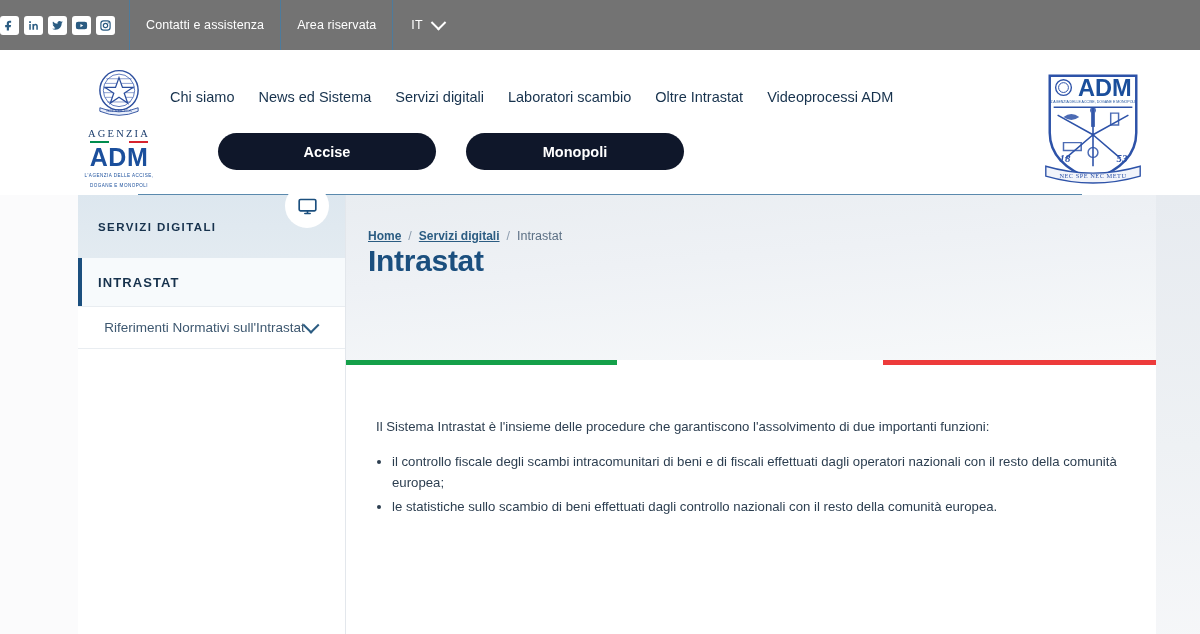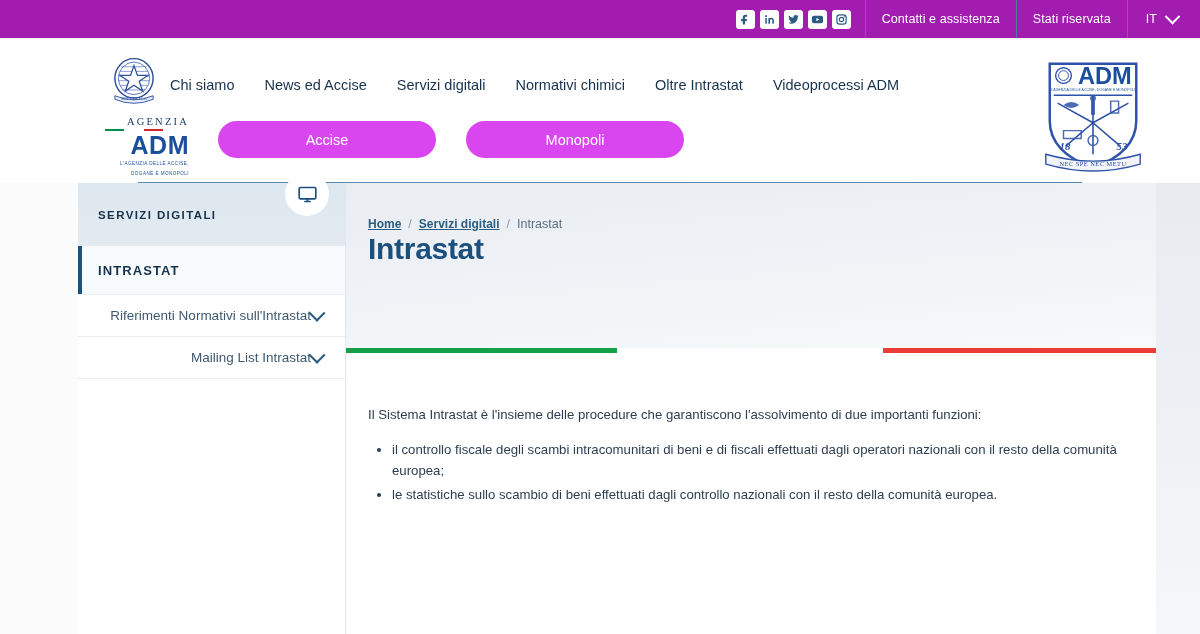--- a/index.html
+++ b/index.html
@@ -4,62 +4,62 @@
 <style>
   html,body{margin:0;padding:0;}
   body{
     width:1200px;height:634px;overflow:hidden;background:#ffffff;
     font-family:"Liberation Sans",sans-serif;color:#17324d;
     -webkit-font-smoothing:antialiased;
   }
 
   
   .topbar{
-    height:38px;background:#a21caf;display:flex;justify-content:flex-end;align-items:stretch;
+    height:50px;background:#737373;display:flex;align-items:stretch;
   }
   .social{display:flex;align-items:center;gap:5px;padding:0 14px 0 0;}
   .soc{
     width:19px;height:19px;border-radius:3px;background:#ffffff;color:#2b5c82;
     display:flex;align-items:center;justify-content:center;cursor:pointer;
   }
   .soc svg{display:block;}
   .tlink{
     display:flex;align-items:center;padding:0 16px;color:#ffffff;font-size:12.5px;
     border-left:1px solid #4d7b9c;cursor:pointer;white-space:nowrap;letter-spacing:.1px;
   }
   .tlink.lang{gap:10px;padding:0 22px 0 18px;}
   .chev{display:inline-block;width:9px;height:9px;border-right:2px solid #fff;border-bottom:2px solid #fff;transform:rotate(45deg) translate(-2px,-2px);}
 
   
   .header{height:145px;background:#ffffff;position:relative;}
   .header-inner{width:1080px;margin:0 auto;height:100%;position:relative;}
   .hrule{position:absolute;left:78px;right:58px;bottom:0;height:1.5px;background:#5a89ad;}
 
-  .logo-left{position:absolute;left:19px;top:16px;width:110px;text-align:right;}
+  .logo-left{position:absolute;left:4px;top:16px;width:110px;text-align:center;}
   .emblem{width:58px;height:58px;margin:0 auto;}
   .agenzia{
     font-family:"Liberation Serif",serif;font-size:10.5px;letter-spacing:2.2px;color:#1b3d6d;
     margin-top:4px;padding-bottom:1px;
   }
   .tricolor-mini{height:2px;width:58px;margin:1px auto 2px;display:flex;}
   .tricolor-mini i{flex:1;}
   .tricolor-mini i:nth-child(1){background:#008d4f;}
   .tricolor-mini i:nth-child(2){background:#ffffff;}
   .tricolor-mini i:nth-child(3){background:#d7232e;}
   .adm{font-size:25px;font-weight:bold;color:#1b4f9c;letter-spacing:.5px;line-height:1;}
   .adm-sub{font-size:4.6px;color:#1b4f9c;letter-spacing:.45px;line-height:1.5;margin-top:3px;}
 
-  .topnav{position:absolute;left:110px;top:39px;display:flex;gap:30px;}
+  .topnav{position:absolute;left:110px;top:39px;display:flex;gap:24px;}
   .topnav a{
     color:#17324d;font-size:14.5px;text-decoration:none;cursor:pointer;white-space:nowrap;
   }
   .pillnav{position:absolute;left:158px;top:83px;display:flex;gap:30px;}
   .pill{
-    background:#d946ef;color:#ffffff;border-radius:22px;height:37px;
-    display:flex;align-items:center;justify-content:center;font-size:14.5px;font-weight:normal;
+    background:#0f172a;color:#ffffff;border-radius:22px;height:37px;
+    display:flex;align-items:center;justify-content:center;font-size:14.5px;font-weight:bold;
     cursor:pointer;border:none;font-family:inherit;
   }
   .pill.w1{width:218px;} .pill.w2{width:218px;} .pill.w3{width:218px;text-align:center;}
 
   .crest{position:absolute;right:-12px;top:6px;width:118px;height:130px;}
 
   
   .page{display:flex;height:456px;background:#ffffff;}
   .gutter-l{width:78px;background:#fbfbfc;}
   .gutter-r{flex:1;background:#eef1f4;
@@ -79,21 +79,21 @@
     background:#ffffff;display:flex;align-items:center;justify-content:center;cursor:pointer;
   }
   .side-active{
     height:48px;display:flex;align-items:center;background:#f7fafc;
     border-left:4px solid #1b4f7e;box-sizing:border-box;
   }
   .side-active span{
     font-size:13px;font-weight:bold;letter-spacing:1.1px;color:#17324d;padding-left:16px;
   }
   .side-item{
-    height:41px;display:flex;align-items:center;justify-content:flex-end;
+    height:41px;display:flex;align-items:center;justify-content:center;
     border-top:1px solid #e9edf1;padding:0 22px 0 20px;cursor:pointer;
   }
   .side-item .t{font-size:13.5px;color:#3e5870;}
   .cdown{width:10px;height:10px;border-right:2px solid #2b5c82;border-bottom:2px solid #2b5c82;
     transform:rotate(45deg) translate(-2px,-2px);}
   .side-last{border-top:1px solid #e9edf1;height:1px;}
 
   
   .main{width:810px;background:#ffffff;position:relative;}
   .hero{
@@ -105,21 +105,21 @@
   .crumb .sep{color:#8d9daf;}
   .crumb .cur{color:#5b6f84;}
   .ptitle{position:absolute;left:22px;top:49px;font-size:30px;font-weight:bold;color:#1b4f7e;letter-spacing:-.3px;}
 
   .tricolor-bar{height:5px;display:flex;background:#ffffff;}
   .tricolor-bar .g{width:33.5%;background:#14a049;}
   .tricolor-bar .w{flex:1;background:#ffffff;}
   .tricolor-bar .r{width:33.7%;background:#ed3b3b;}
 
   .content{padding:52px 22px 0 22px;font-size:13.2px;line-height:1.55;color:#2c3e50;}
-  .content p{margin:0 0 15px 0;}
+  .content p{margin:0 0 15px 8px;}
   .content ul{margin:0 0 15px 0;padding-left:24px;}
   .content li{margin:0 0 4px 0;}
 </style>
 </head>
 <body>
 
 <div class="topbar">
   <div class="social">
     <div class="soc">
       <svg width="13" height="13" viewBox="0 0 24 24" fill="#2b5c82">
@@ -143,21 +143,21 @@
     </div>
     <div class="soc">
       <svg width="13" height="13" viewBox="0 0 24 24" fill="none" stroke="#2b5c82" stroke-width="2.2">
           <rect x="3.5" y="3.5" width="17" height="17" rx="5"></rect>
           <circle cx="12" cy="12" r="4"></circle>
           <circle cx="17" cy="7" r="1.2" fill="#2b5c82" stroke="none"></circle>
         </svg>
     </div>
   </div>
   <div class="tlink">Contatti e assistenza</div>
-  <div class="tlink">Stati riservata</div>
+  <div class="tlink">Area riservata</div>
   <div class="tlink lang">
     <span>IT</span>
     <span class="chev"></span>
   </div>
 </div>
 
 <div class="header">
   <div class="header-inner">
 
     <div class="logo-left">
@@ -179,23 +179,23 @@
           <i></i>
           <i></i>
         </div>
       <div class="adm">ADM</div>
       <div class="adm-sub">L'AGENZIA DELLE ACCISE,</div>
       <div class="adm-sub">DOGANE E MONOPOLI</div>
     </div>
 
     <div class="topnav">
       <a>Chi siamo</a>
-      <a>News ed Accise</a>
+      <a>News ed Sistema</a>
       <a>Servizi digitali</a>
-      <a>Normativi chimici</a>
+      <a>Laboratori scambio</a>
       <a>Oltre Intrastat</a>
       <a>Videoprocessi ADM</a>
     </div>
 
     <div class="pillnav">
       <button class="pill w1">Accise</button>
       <button class="pill w3">Monopoli</button>
     </div>
 
     <div class="crest">
@@ -245,24 +245,20 @@
     </div>
 
     <div class="side-active">
       <span>INTRASTAT</span>
     </div>
 
     <div class="side-item">
       <span class="t">Riferimenti Normativi sull'Intrastat</span>
       <span class="cdown"></span>
     </div>
-    <div class="side-item">
-      <span class="t">Mailing List Intrastat</span>
-      <span class="cdown"></span>
-    </div>
     <div class="side-last"></div>
   </div>
 
   <div class="main">
 
     <div class="hero">
       <div class="crumb">
         <a>Home</a>
         <span class="sep">/</span>
         <a>Servizi digitali</a>

